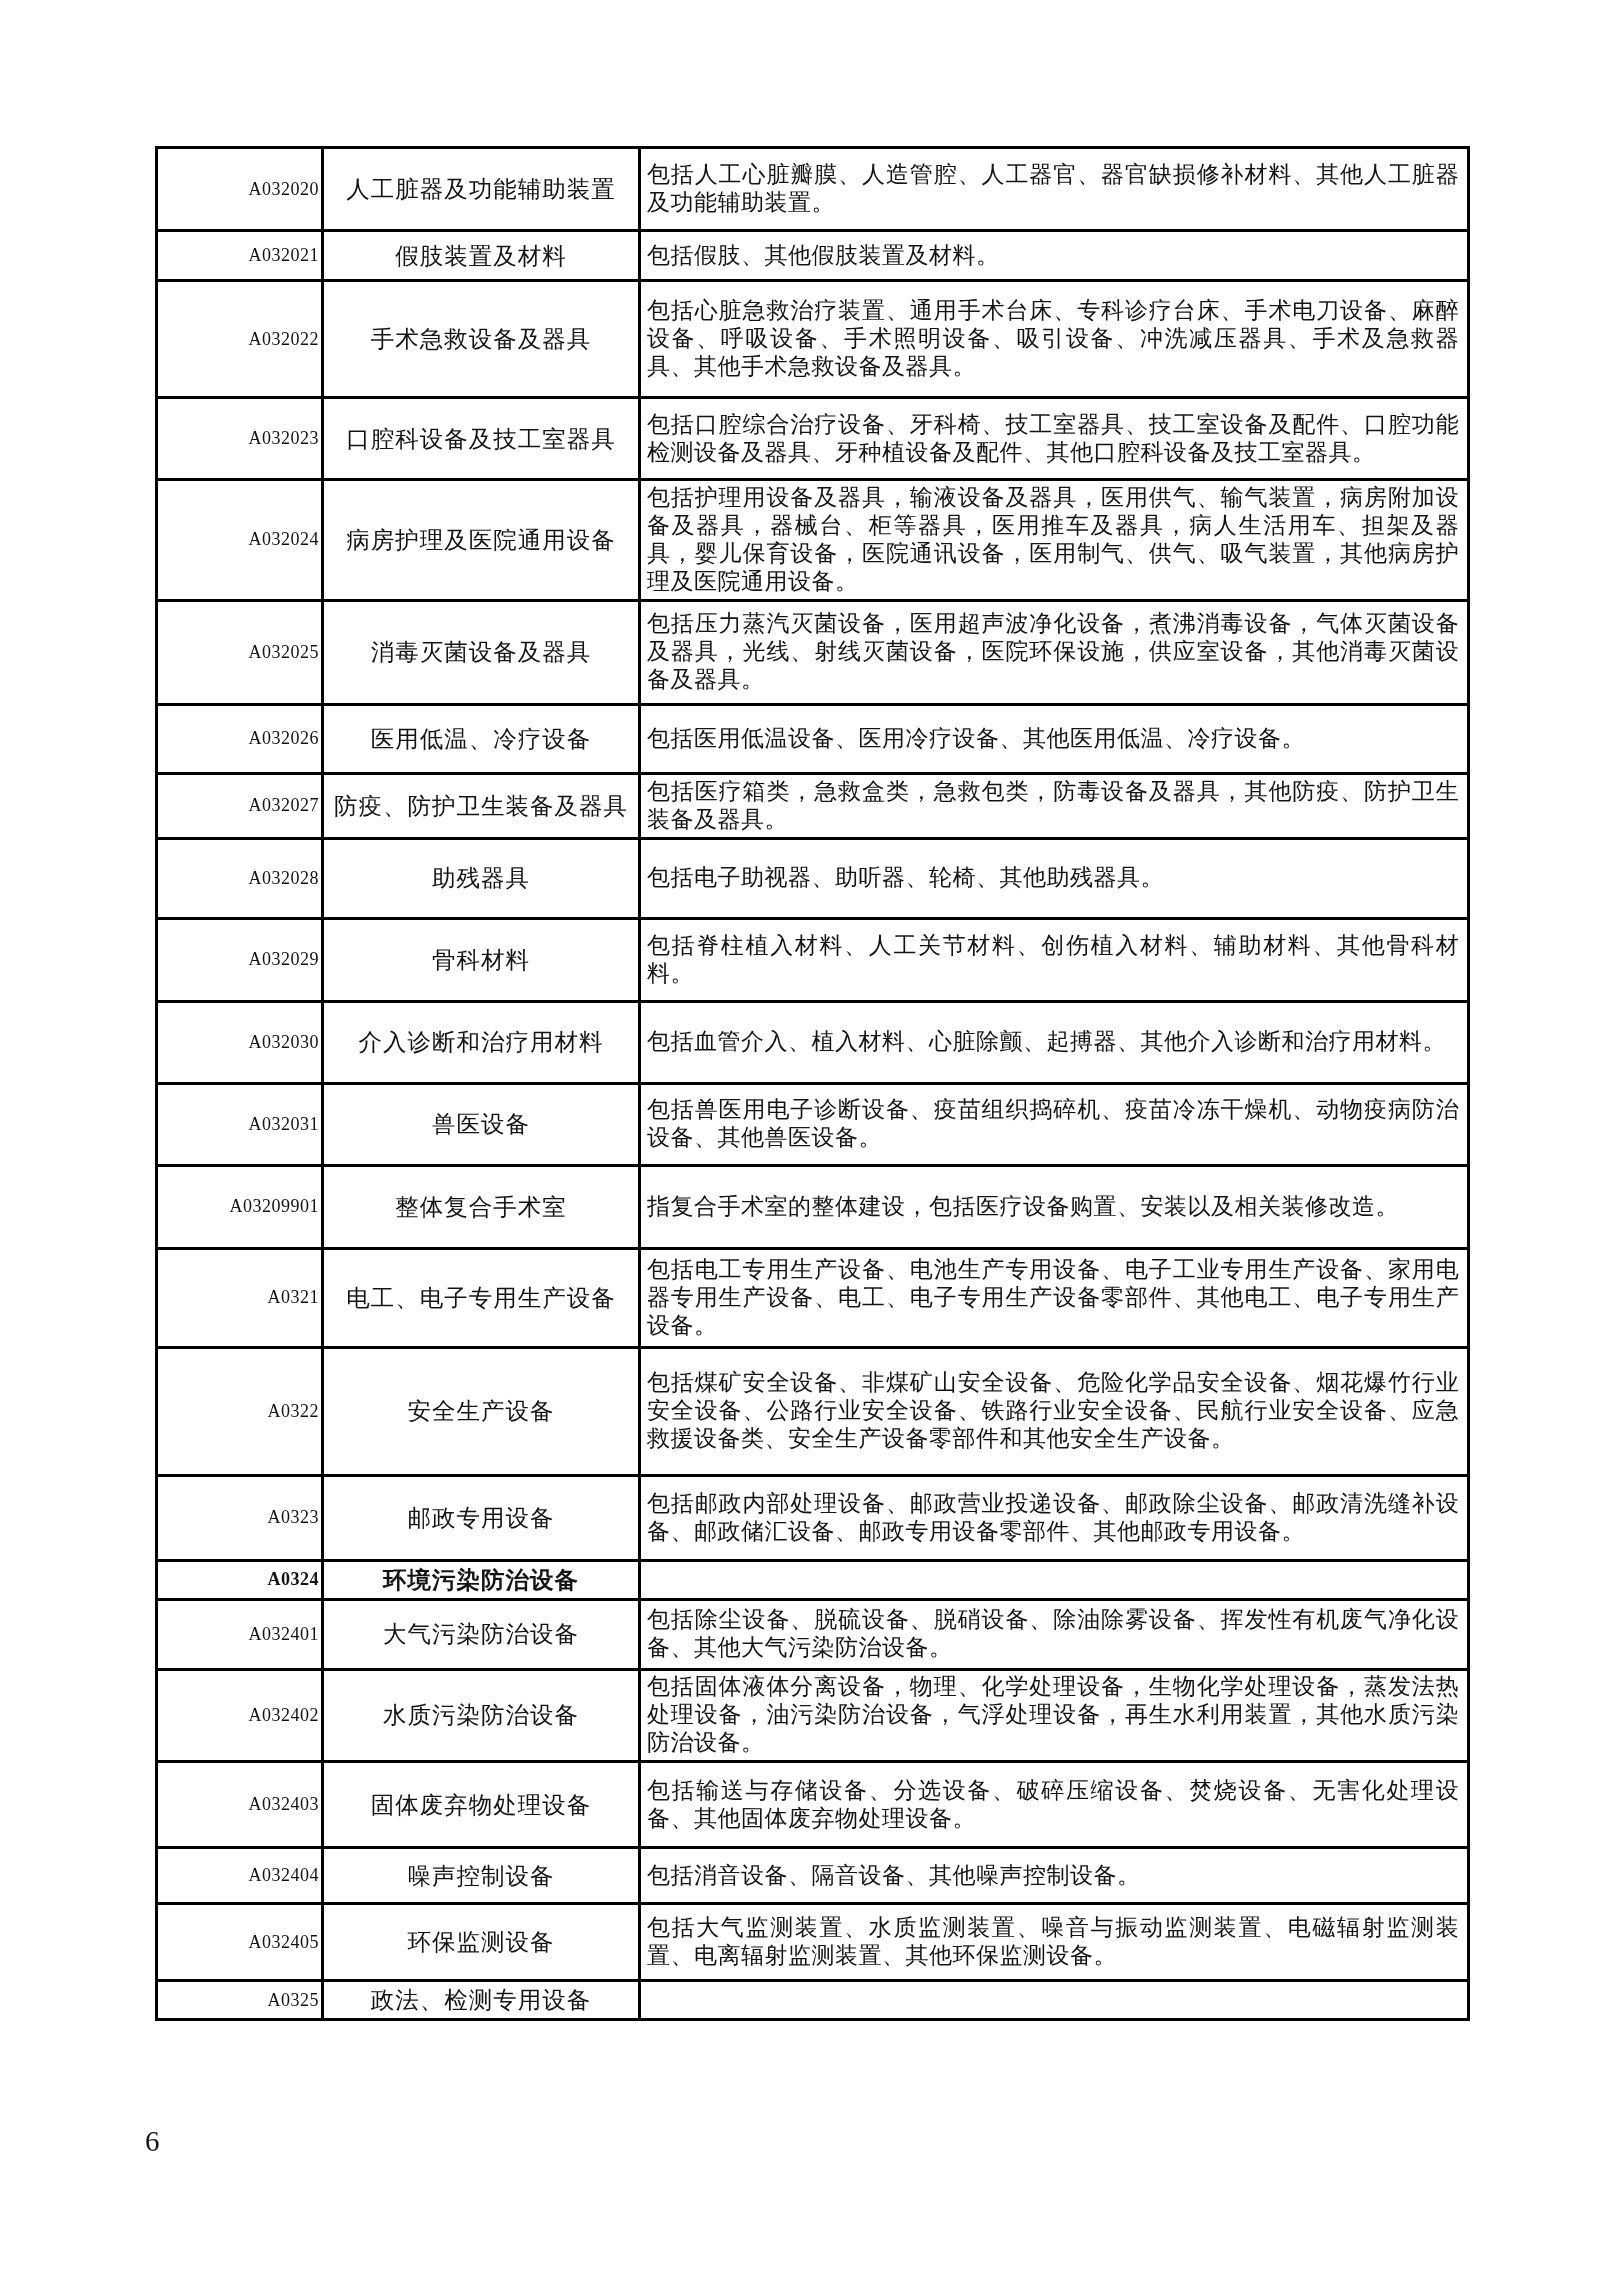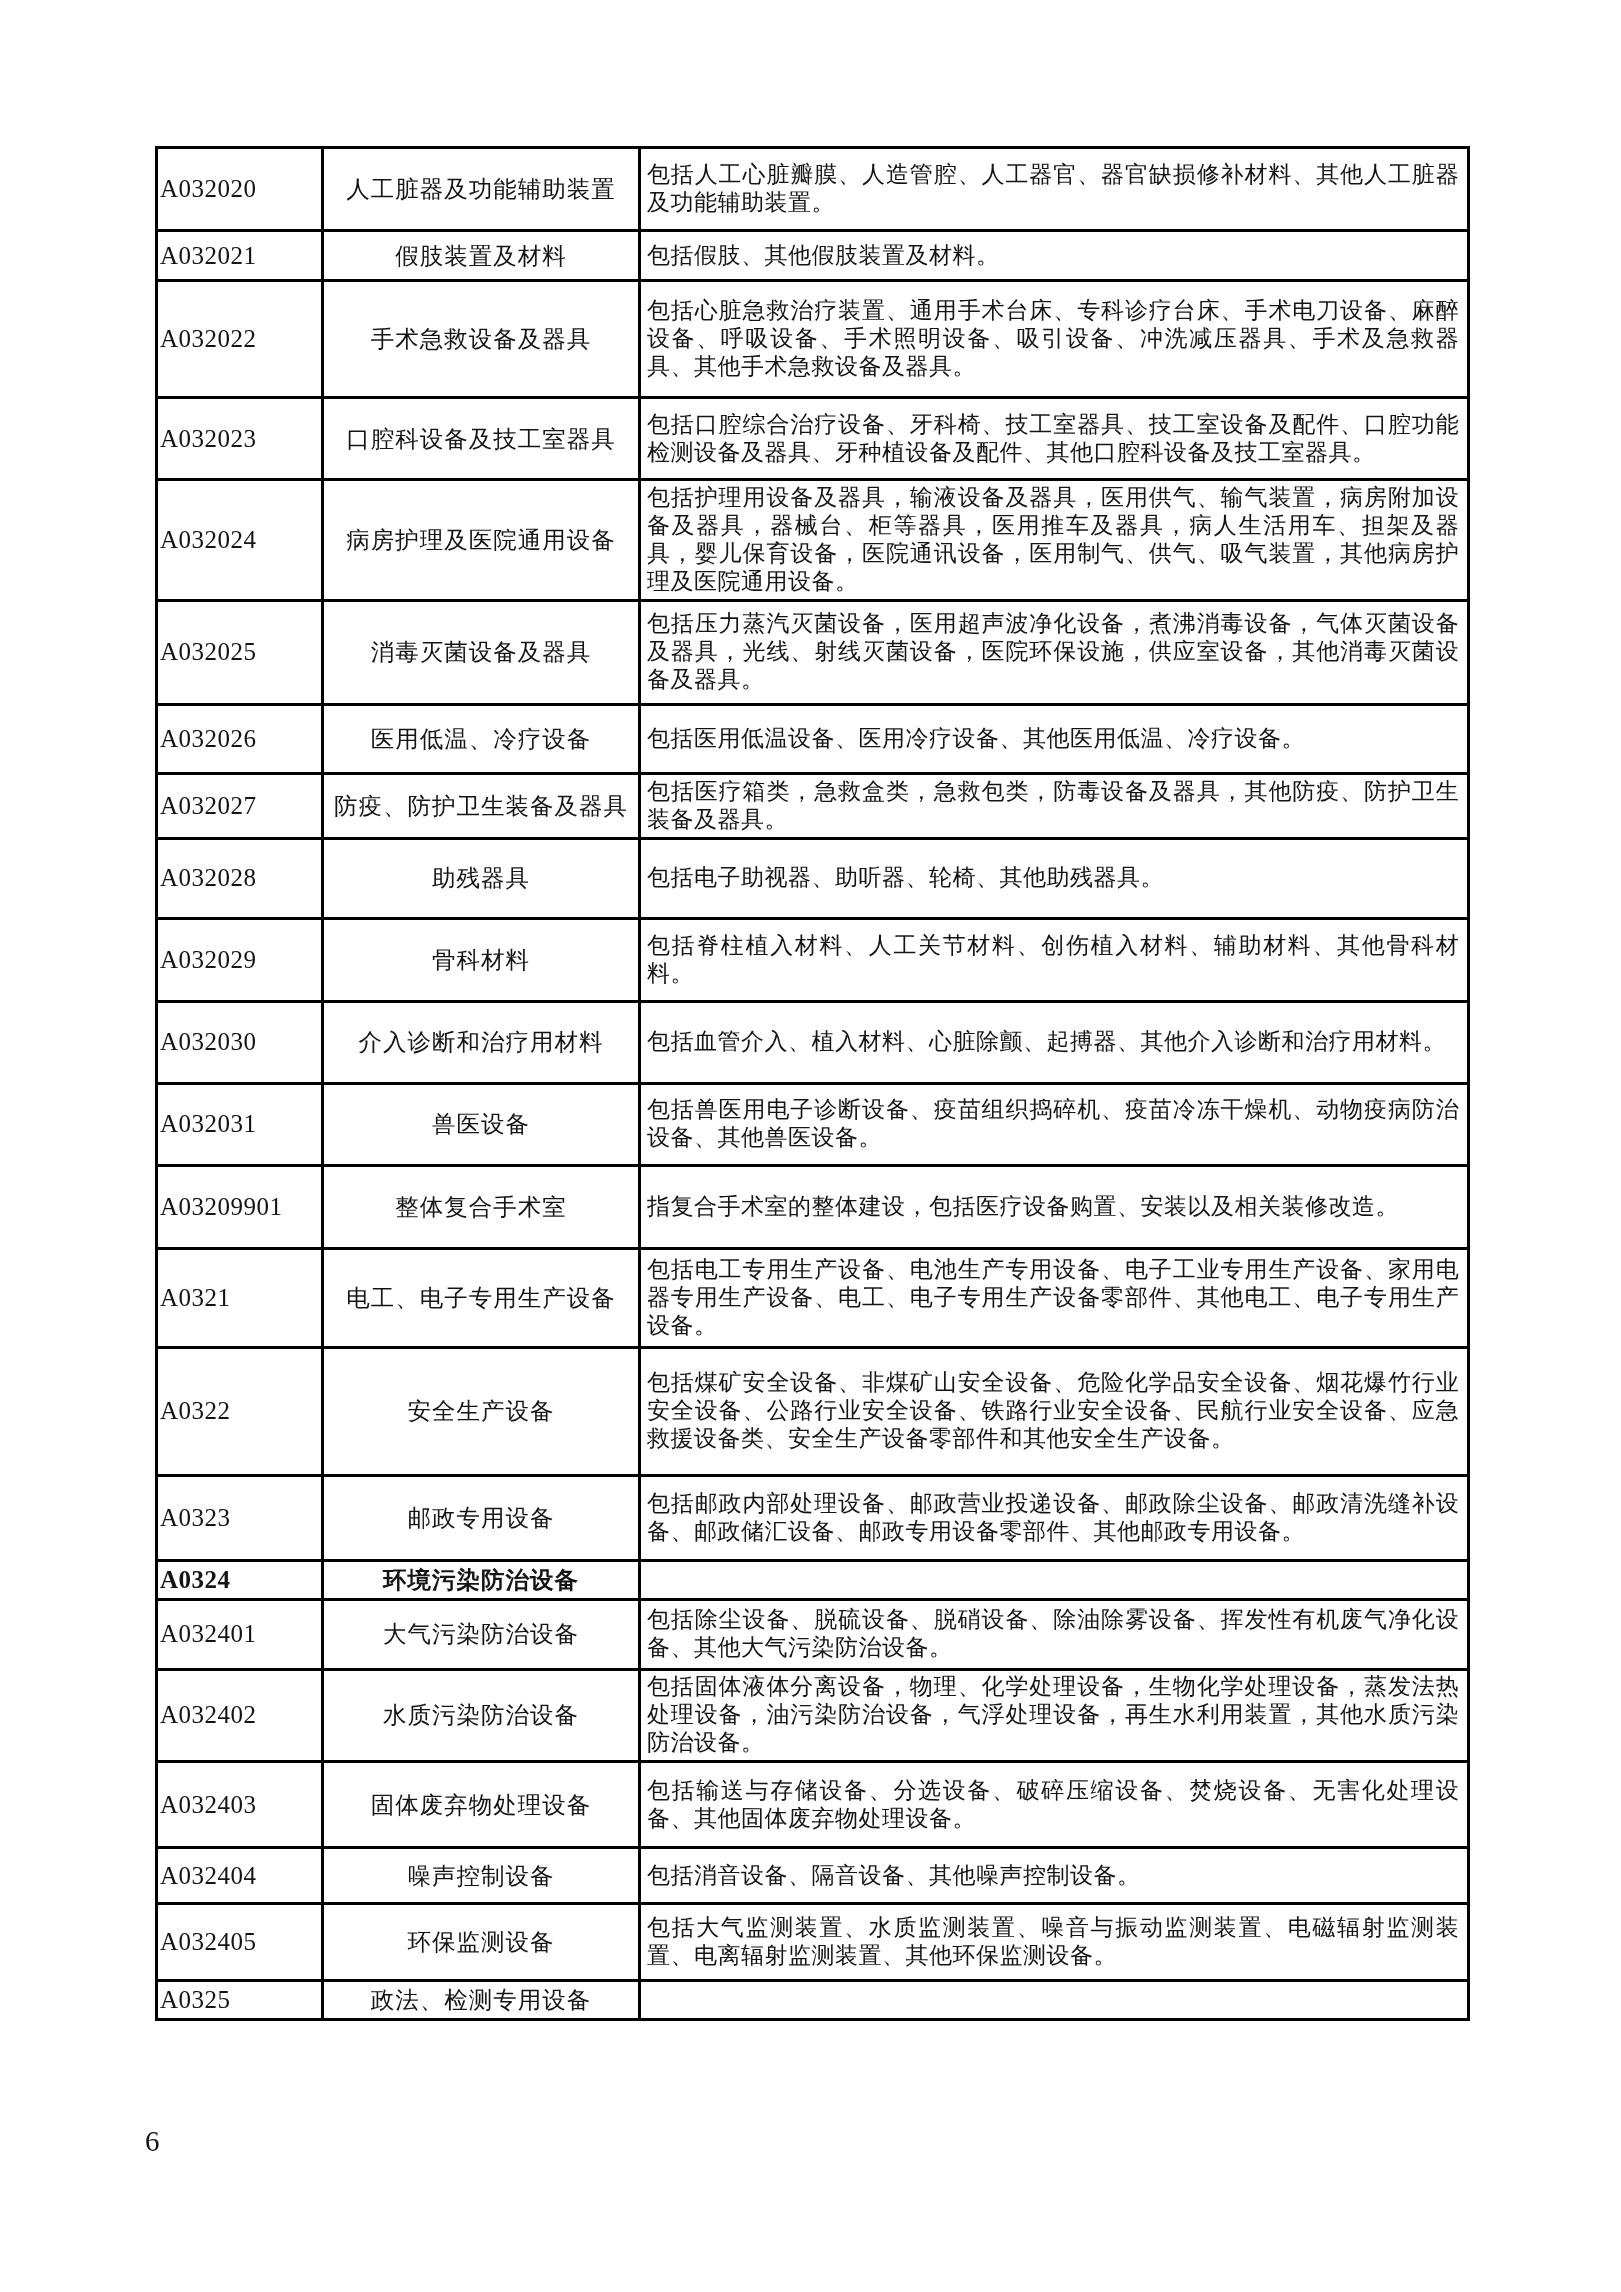--- a/index.html
+++ b/index.html
@@ -23,22 +23,22 @@
     width: 1311px;
     border-collapse: collapse;
     table-layout: fixed;
   }
   table.cls-table td {
     border: 3.9px solid #000000;
     vertical-align: middle;
     overflow: hidden;
   }
   td.cell-code {
-    text-align: left;
-    font-size: 25px;
+    text-align: right;
+    font-size: 18px;
     letter-spacing: 0.5px;
     padding: 2px;
   }
   td.cell-name {
     text-align: center;
     font-size: 23.5px;
     letter-spacing: 1px;
     padding: 2px 3.9px;
   }
   td.cell-desc {

